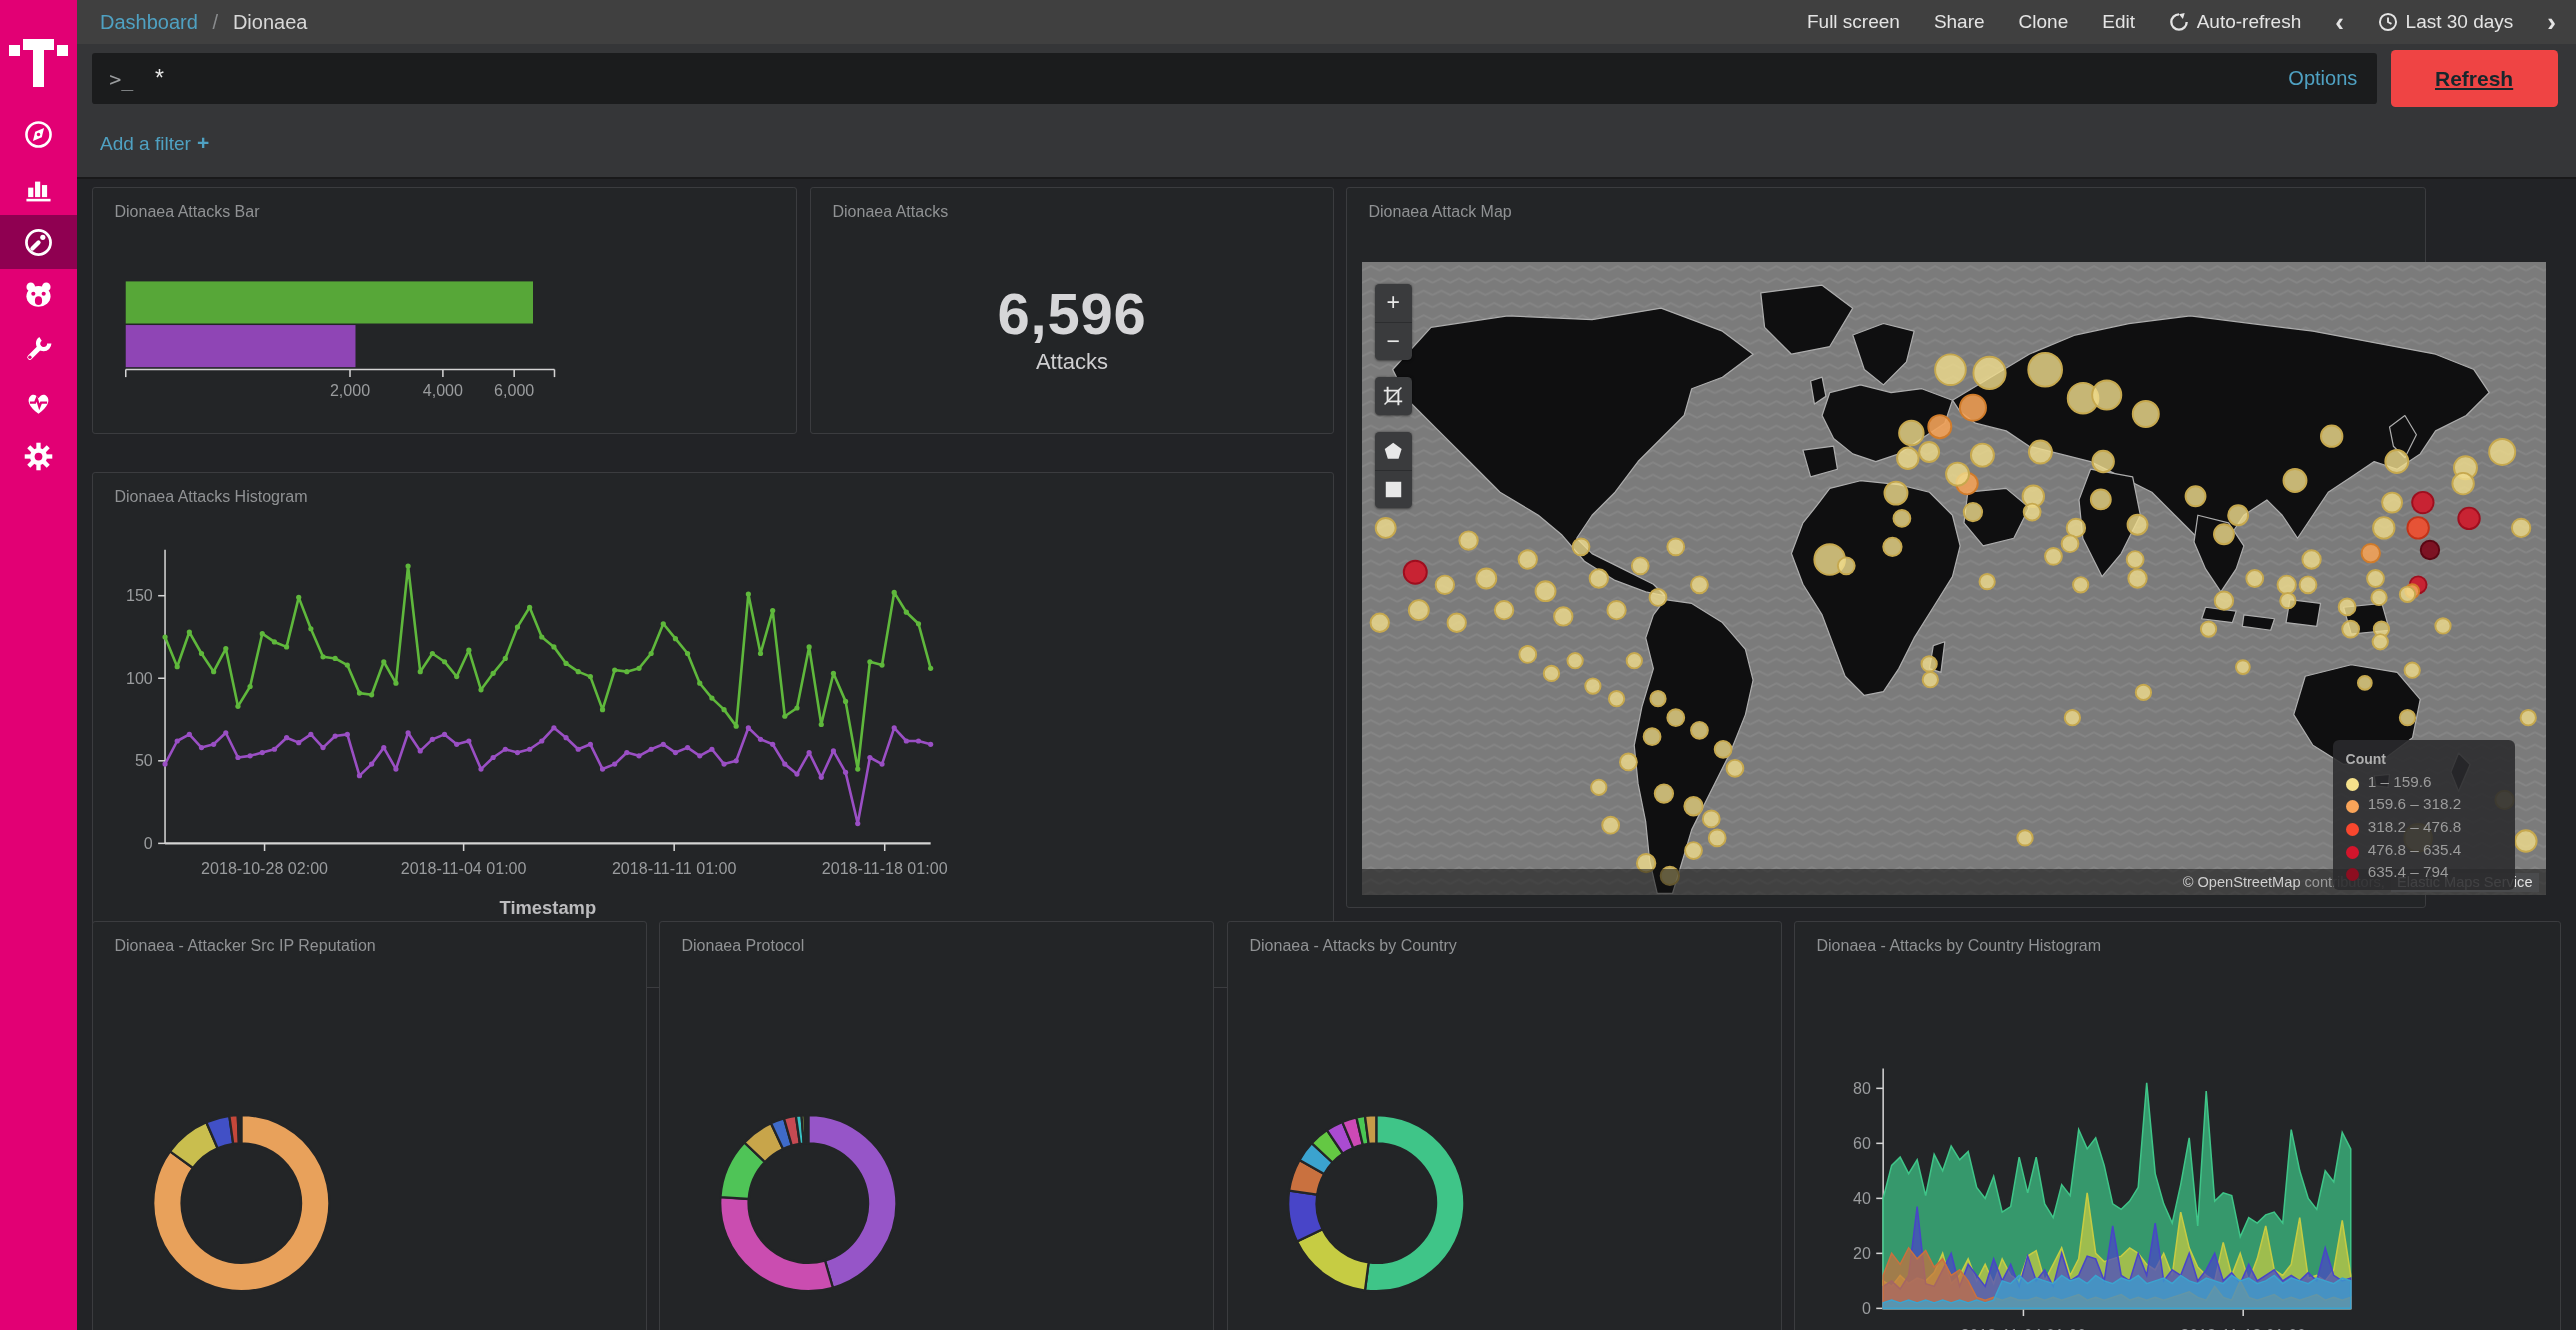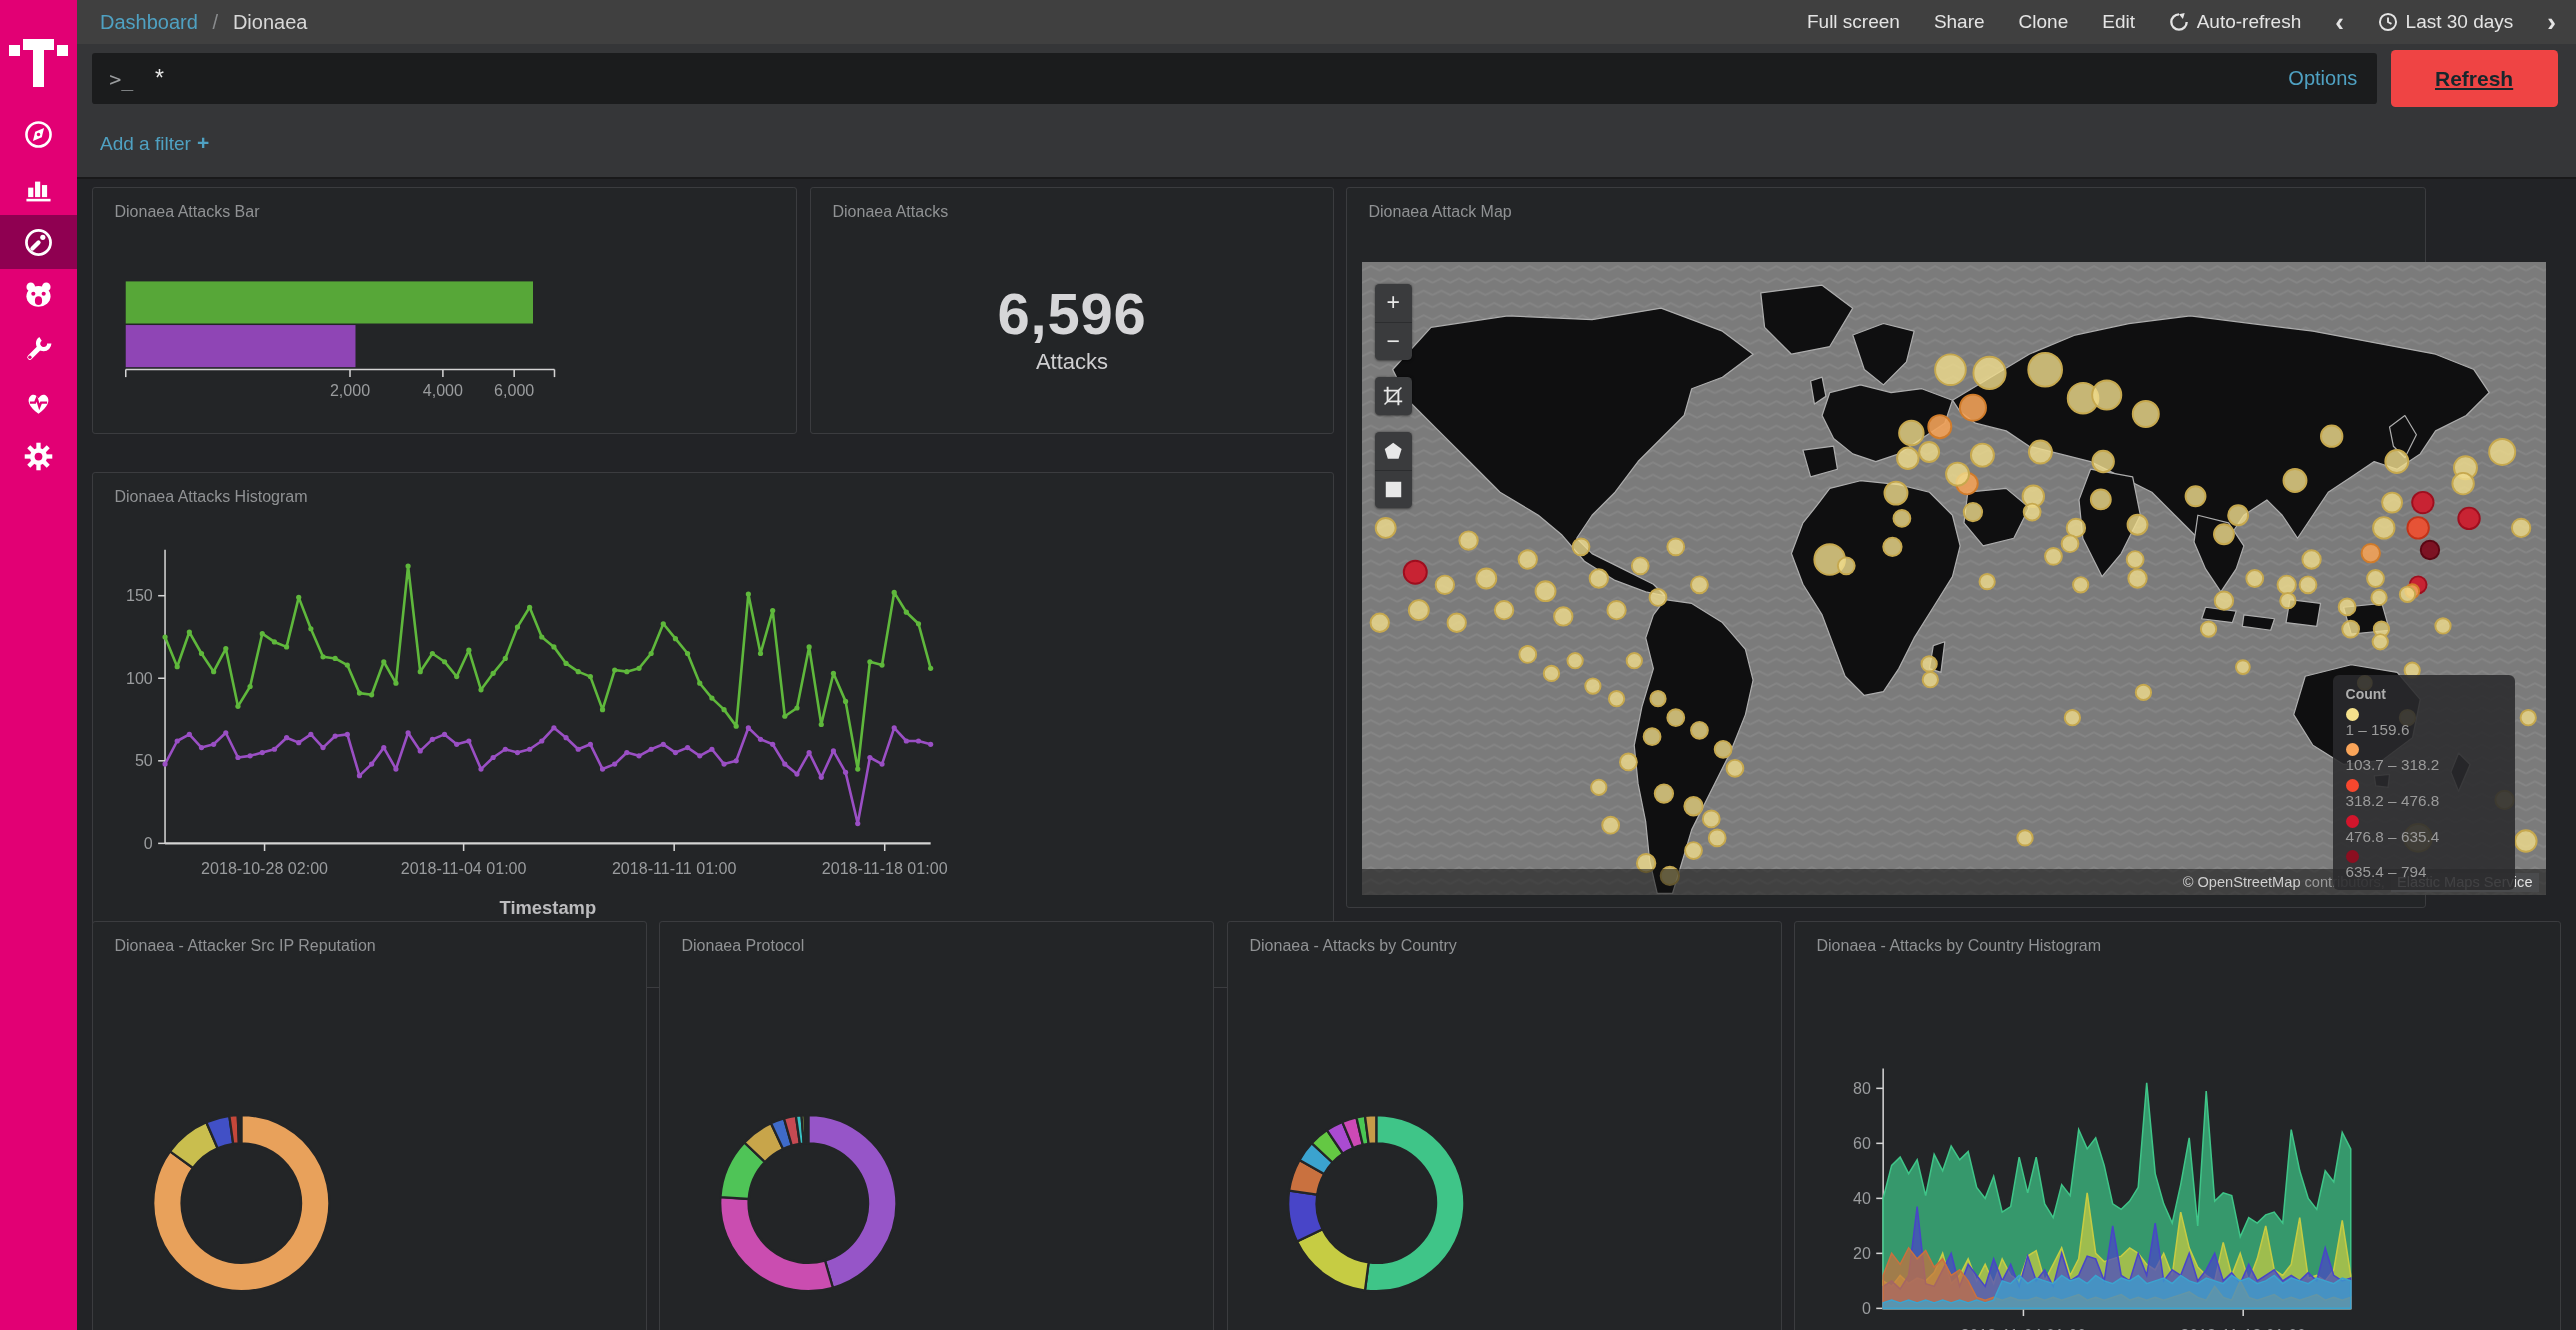--- a/index.html
+++ b/index.html
@@ -53,21 +53,21 @@
   .metric .val { font-size:58px; font-weight:bold; color:#d6d6d8; letter-spacing:0.8px; }
   .metric .lab { font-size:22px; color:#cfcfd1; margin-top:1.5px; }
 
   
   #mapcanvas { position:absolute; left:15.3px; top:74px; width:1184px; height:633px; overflow:hidden; background:#7b7b7b; }
   .mapctl { position:absolute; width:37px; background:#3a3b3d; border-radius:4.6px; box-shadow:0 0.8px 2.3px rgba(0,0,0,.5); z-index:3; }
   .mapbtn { width:37px; height:38px; display:flex; align-items:center; justify-content:center; color:#e8e8e8; font-size:23px; cursor:pointer; }
   .mapbtn + .mapbtn { border-top:0.8px solid #2c2d2f; }
   #maplegend { position:absolute; right:31px; bottom:4.6px; width:182px; background:rgba(42,42,44,.88); border-radius:6.1px; padding:10.7px 12.3px 9.2px 12.3px; z-index:3; }
   #maplegend .mtitle { font-size:14px; font-weight:bold; color:#aeaeae; margin-bottom:6.1px; }
-  .mrow { display:flex; align-items:flex-start; margin-top:4.6px;flex-direction:column; }
+  .mrow { display:flex; align-items:flex-end; margin-top:4.6px; }
   .mrow .mdot { width:13px; height:13px; border-radius:50%; margin-right:9.2px; flex:none; }
   .mrow .mtext { font-size:15.3px; color:#9b9b9b; white-space:nowrap; }
   #attrib { position:absolute; left:0; bottom:0; width:100%; height:26px; background:rgba(18,18,18,.55); z-index:2;
             display:flex; align-items:center; justify-content:flex-end; padding-right:7.7px; font-size:14.6px; color:#b9b9b9; }
   #attrib .chip { background:#4a4b4d; color:#e2e2e2; padding:1.5px 6.1px; margin-left:6.1px; }
   #attrib .dim { color:#9a9a9a; }
 
   svg text { font-family:"Liberation Sans", sans-serif; }
 </style>
 </head>
@@ -407,21 +407,21 @@
     </div>
     <div id="maplegend">
       <div class="mtitle">Count</div>
       <div id="maplegendrows">
           <div class="mrow">
             <div class="mdot" style="background: rgb(245, 225, 140);"></div>
             <div class="mtext">1 – 159.6</div>
           </div>
           <div class="mrow">
             <div class="mdot" style="background: rgb(249, 164, 89);"></div>
-            <div class="mtext">103.7 – 318.2</div>
+            <div class="mtext">159.6 – 318.2</div>
           </div>
           <div class="mrow">
             <div class="mdot" style="background: rgb(248, 71, 46);"></div>
             <div class="mtext">318.2 – 476.8</div>
           </div>
           <div class="mrow">
             <div class="mdot" style="background: rgb(211, 21, 44);"></div>
             <div class="mtext">476.8 – 635.4</div>
           </div>
           <div class="mrow">

